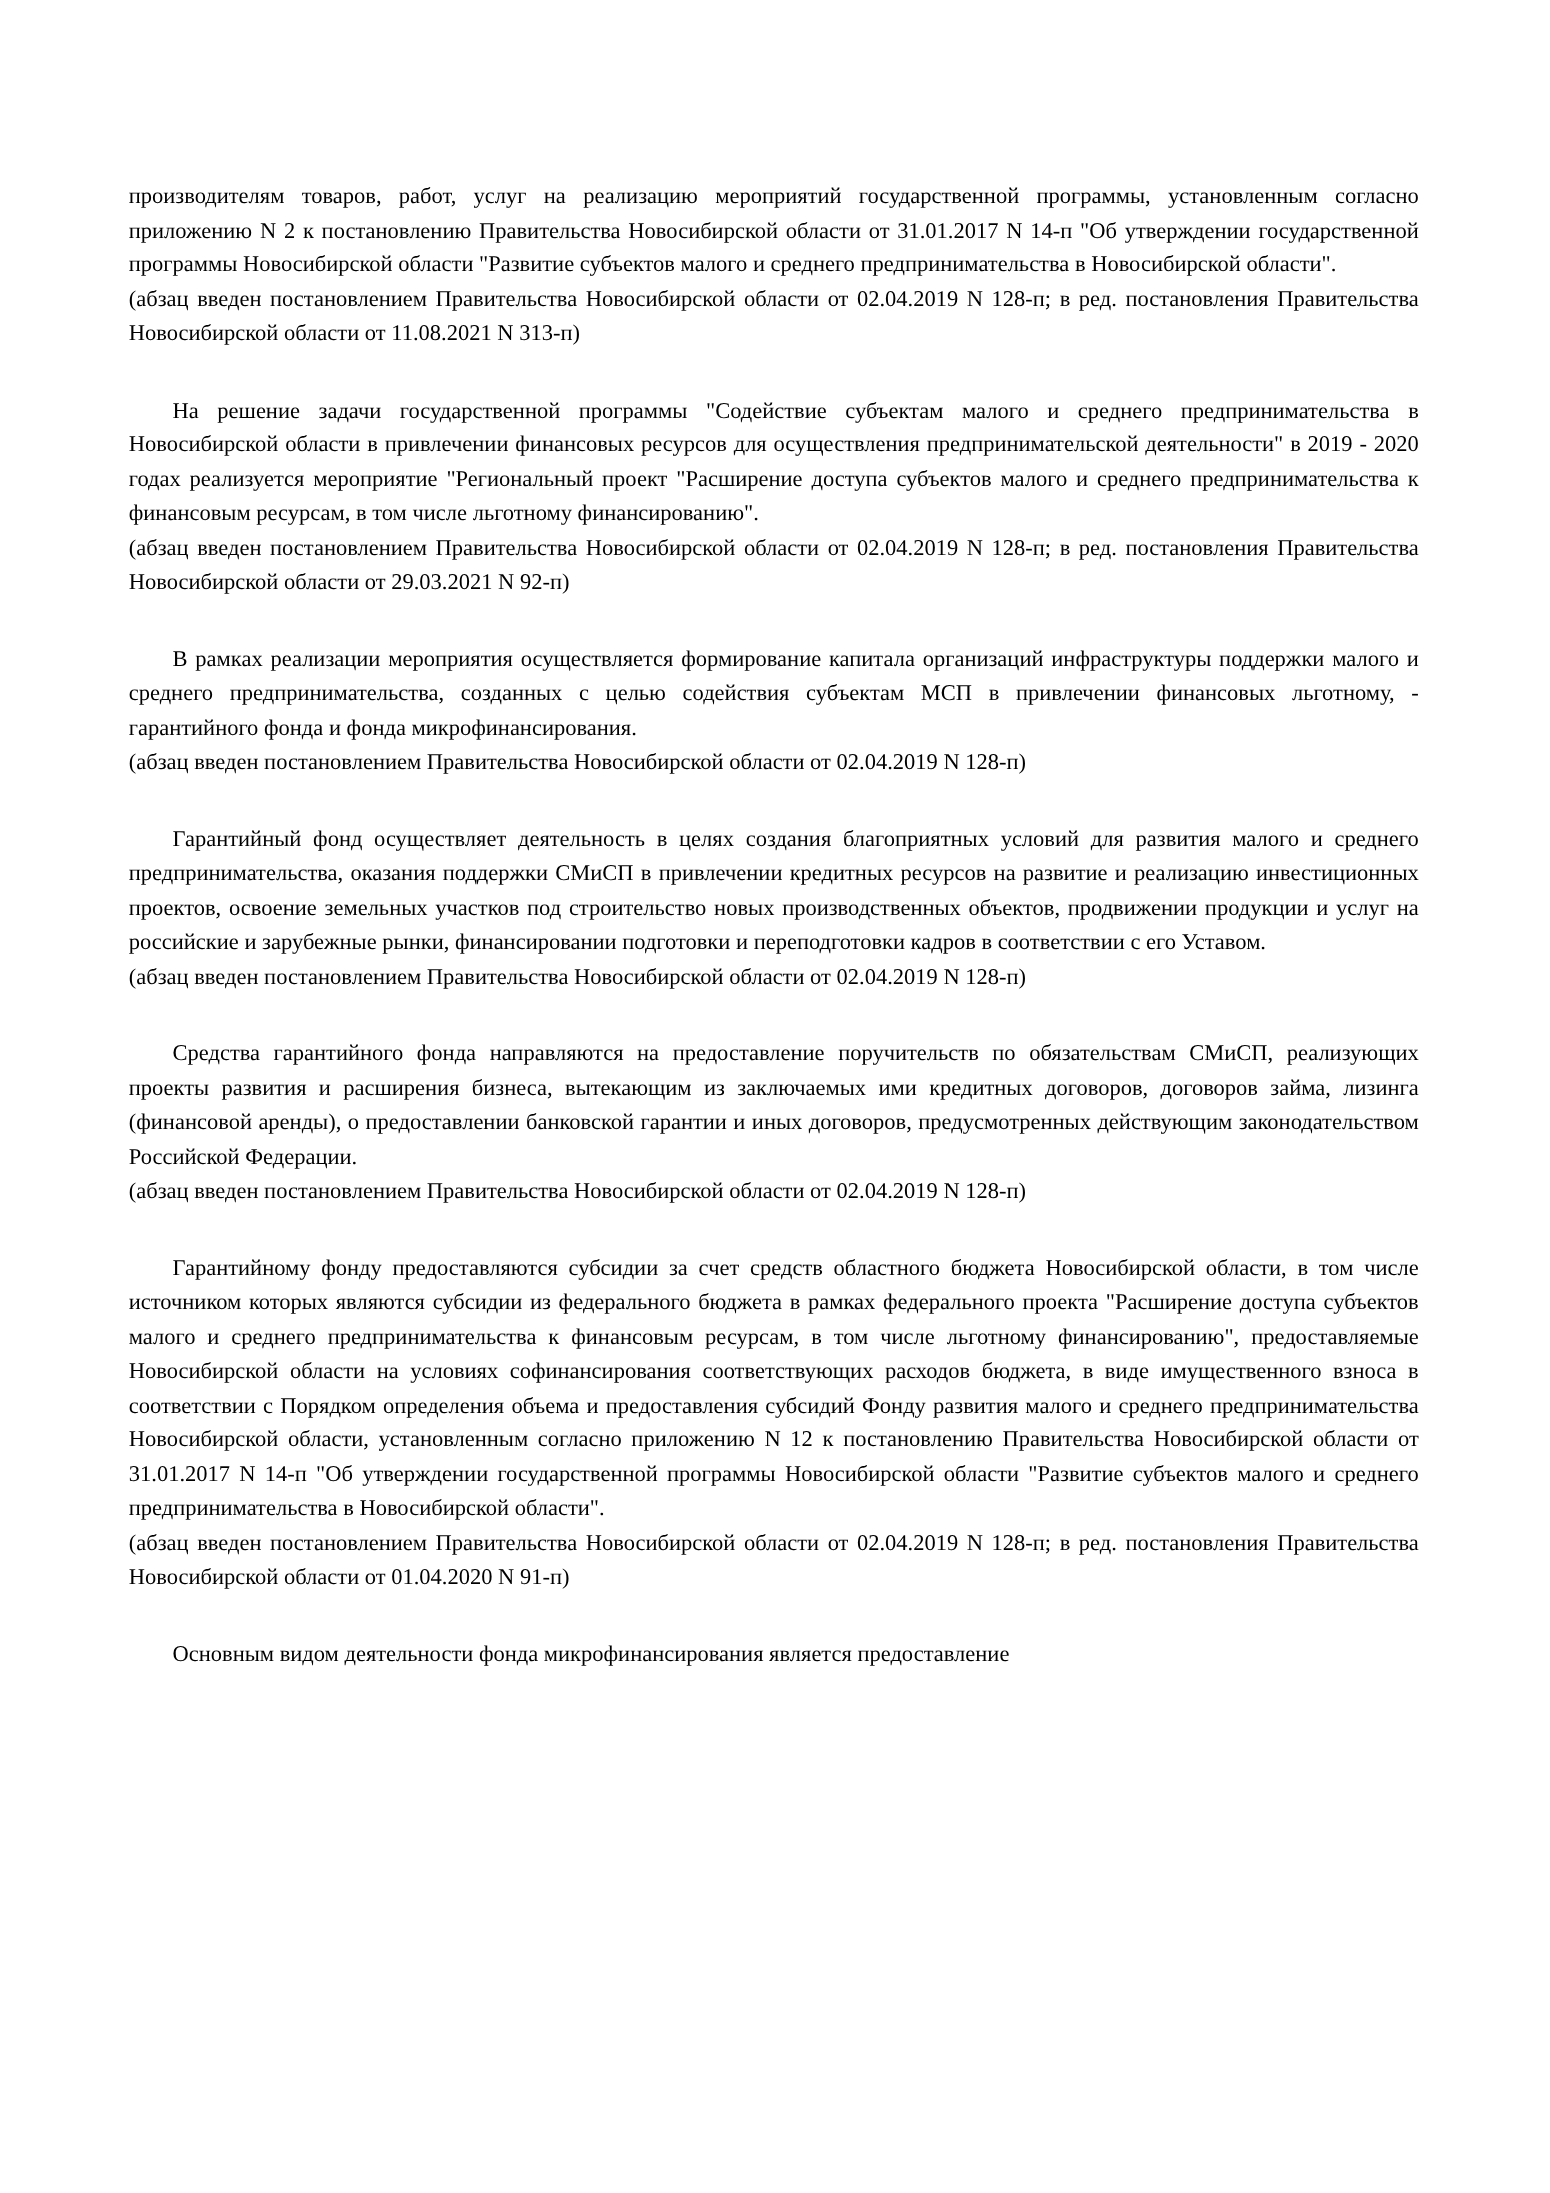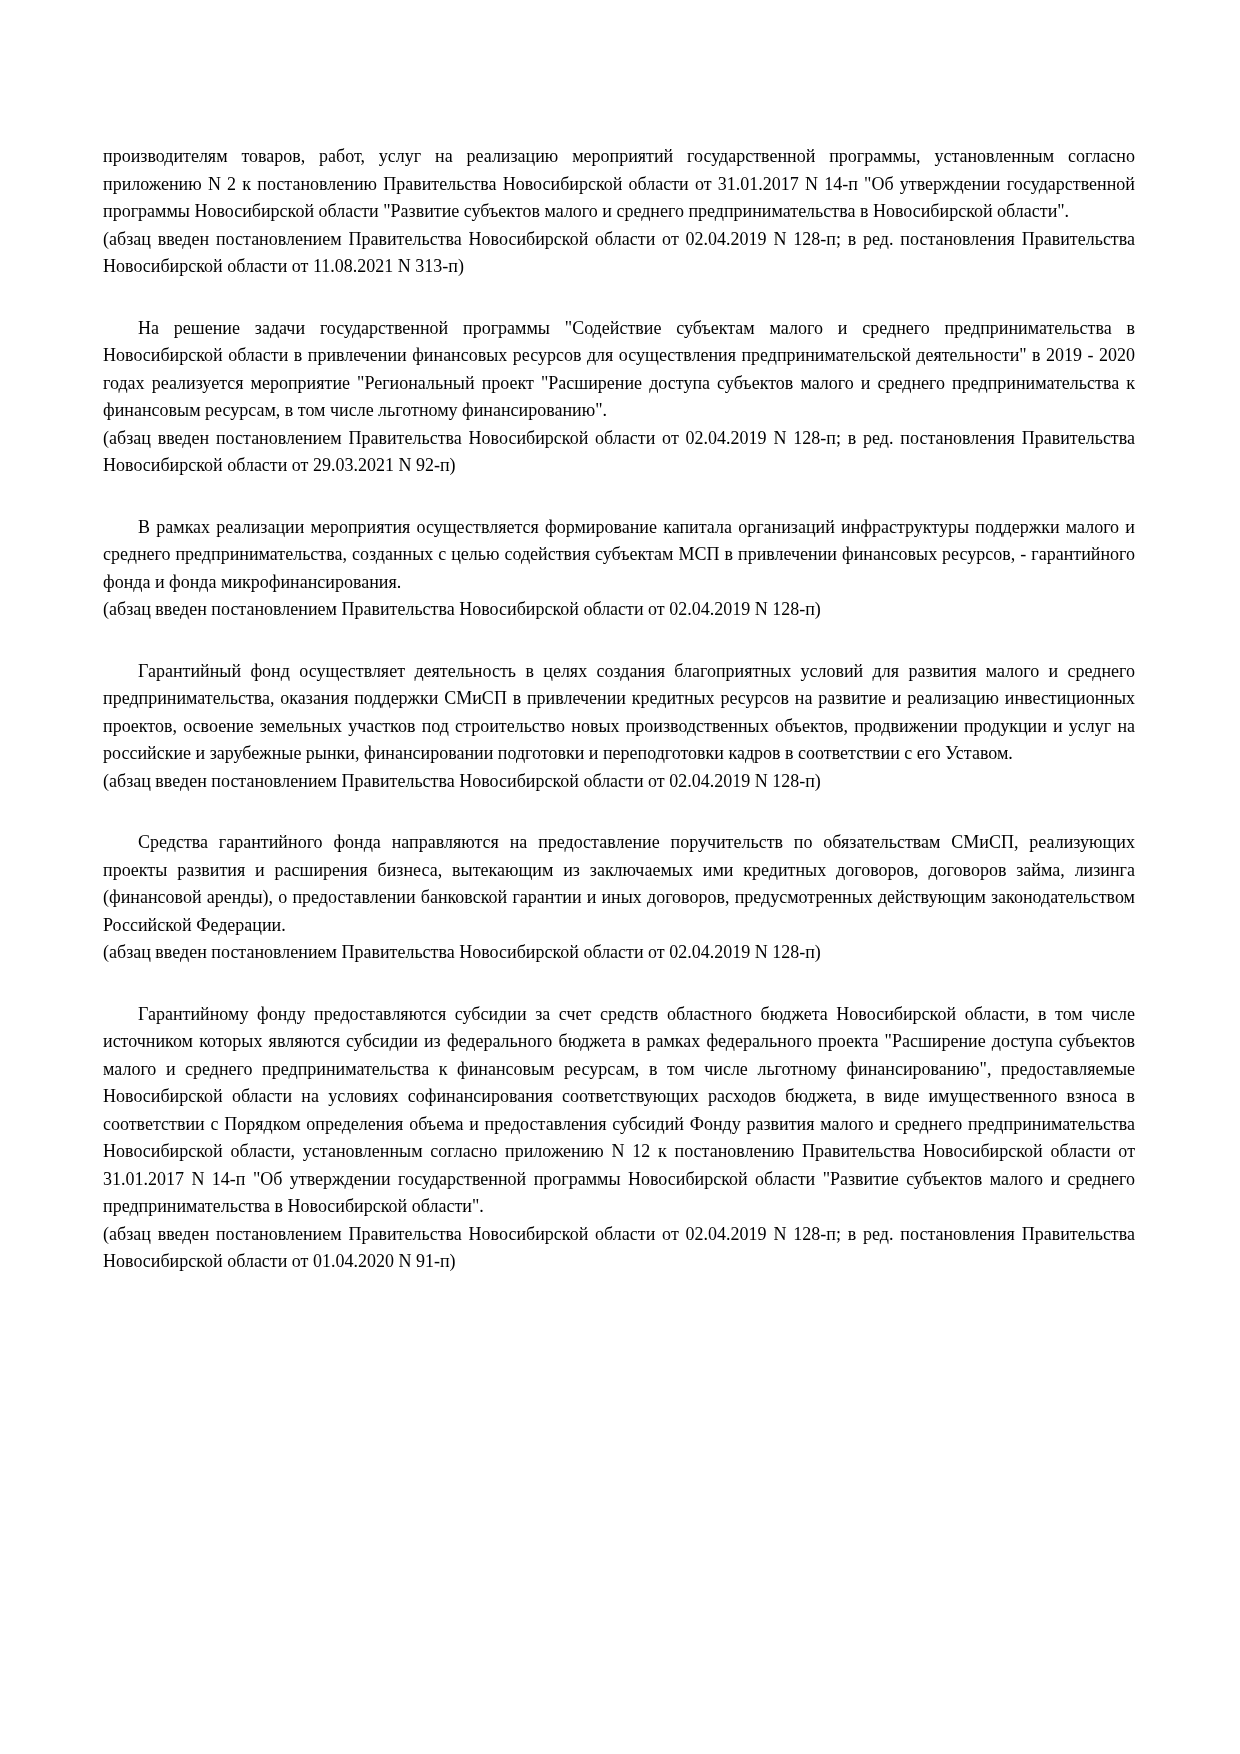--- a/index.html
+++ b/index.html
@@ -49,34 +49,37 @@
       <p>производителям товаров, работ, услуг на реализацию мероприятий государственной программы, установленным согласно приложению N 2 к постановлению Правительства Новосибирской области от 31.01.2017 N 14-п "Об утверждении государственной программы Новосибирской области "Развитие субъектов малого и среднего предпринимательства в Новосибирской области".</p>
       <p>(абзац введен постановлением Правительства Новосибирской области от 02.04.2019 N 128-п; в ред. постановления Правительства Новосибирской области от 11.08.2021 N 313-п)</p>
     </div>
 
     <div class="block">
       <p class="indent">На решение задачи государственной программы "Содействие субъектам малого и среднего предпринимательства в Новосибирской области в привлечении финансовых ресурсов для осуществления предпринимательской деятельности" в 2019 - 2020 годах реализуется мероприятие "Региональный проект "Расширение доступа субъектов малого и среднего предпринимательства к финансовым ресурсам, в том числе льготному финансированию".</p>
       <p>(абзац введен постановлением Правительства Новосибирской области от 02.04.2019 N 128-п; в ред. постановления Правительства Новосибирской области от 29.03.2021 N 92-п)</p>
     </div>
 
     <div class="block">
-      <p class="indent">В рамках реализации мероприятия осуществляется формирование капитала организаций инфраструктуры поддержки малого и среднего предпринимательства, созданных с целью содействия субъектам МСП в привлечении финансовых ресурсов, - гарантийного фонда и фонда микрофинансирования.</p>
+      <p class="indent">В рамках реализации мероприятия осуществляется формирование капитала организаций инфраструктуры поддержки малого и среднего предпринимательства, созданных с целью содействия субъектам МСП в привлечении финансовых льготному, - гарантийного фонда и фонда микрофинансирования.</p>
       <p>(абзац введен постановлением Правительства Новосибирской области от 02.04.2019 N 128-п)</p>
     </div>
 
     <div class="block">
       <p class="indent">Гарантийный фонд осуществляет деятельность в целях создания благоприятных условий для развития малого и среднего предпринимательства, оказания поддержки СМиСП в привлечении кредитных ресурсов на развитие и реализацию инвестиционных проектов, освоение земельных участков под строительство новых производственных объектов, продвижении продукции и услуг на российские и зарубежные рынки, финансировании подготовки и переподготовки кадров в соответствии с его Уставом.</p>
       <p>(абзац введен постановлением Правительства Новосибирской области от 02.04.2019 N 128-п)</p>
     </div>
 
     <div class="block">
       <p class="indent">Средства гарантийного фонда направляются на предоставление поручительств по обязательствам СМиСП, реализующих проекты развития и расширения бизнеса, вытекающим из заключаемых ими кредитных договоров, договоров займа, лизинга (финансовой аренды), о предоставлении банковской гарантии и иных договоров, предусмотренных действующим законодательством Российской Федерации.</p>
       <p>(абзац введен постановлением Правительства Новосибирской области от 02.04.2019 N 128-п)</p>
     </div>
 
     <div class="block">
       <p class="indent">Гарантийному фонду предоставляются субсидии за счет средств областного бюджета Новосибирской области, в том числе источником которых являются субсидии из федерального бюджета в рамках федерального проекта "Расширение доступа субъектов малого и среднего предпринимательства к финансовым ресурсам, в том числе льготному финансированию", предоставляемые Новосибирской области на условиях софинансирования соответствующих расходов бюджета, в виде имущественного взноса в соответствии с Порядком определения объема и предоставления субсидий Фонду развития малого и среднего предпринимательства Новосибирской области, установленным согласно приложению N 12 к постановлению Правительства Новосибирской области от 31.01.2017 N 14-п "Об утверждении государственной программы Новосибирской области "Развитие субъектов малого и среднего предпринимательства в Новосибирской области".</p>
       <p>(абзац введен постановлением Правительства Новосибирской области от 02.04.2019 N 128-п; в ред. постановления Правительства Новосибирской области от 01.04.2020 N 91-п)</p>
     </div>
 
+    <div class="block">
+      <p class="indent">Основным видом деятельности фонда микрофинансирования является предоставление</p>
+    </div>
 
   </div>
 </div>
 
 </body></html>

